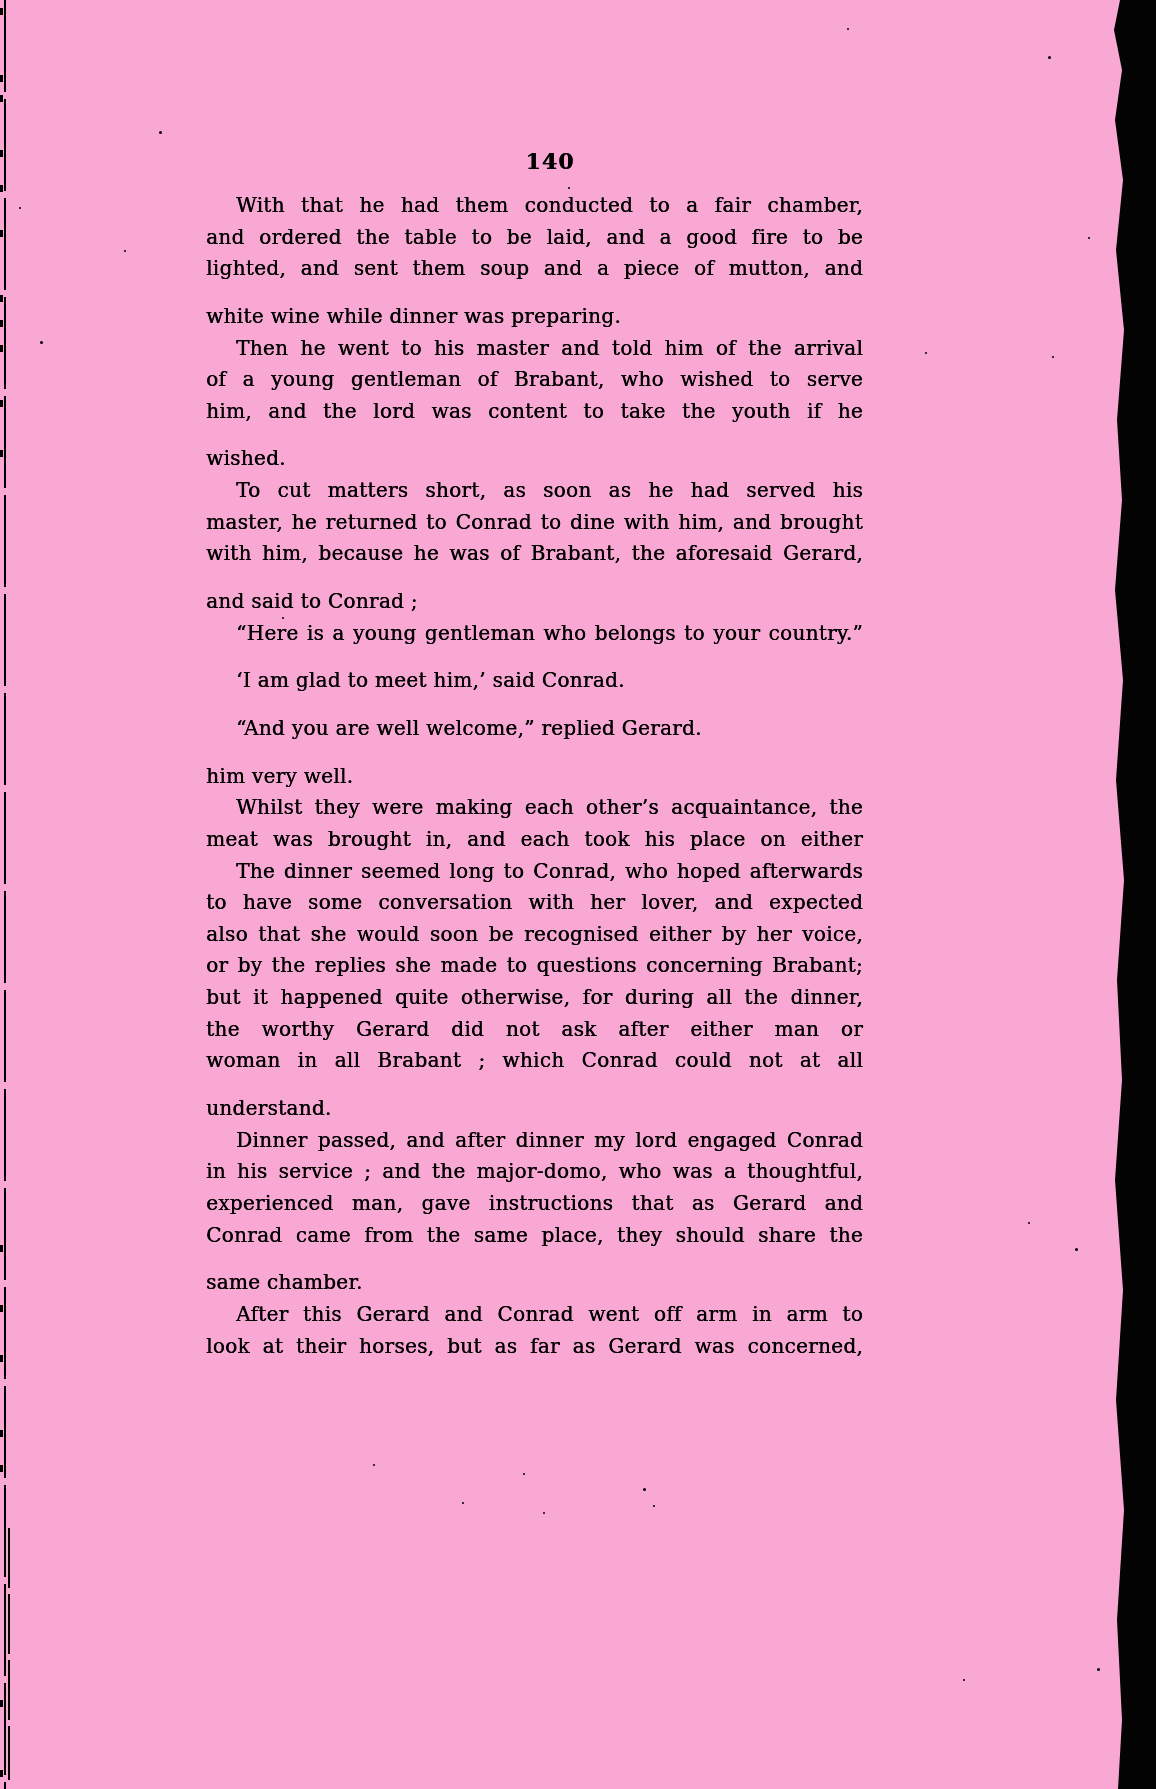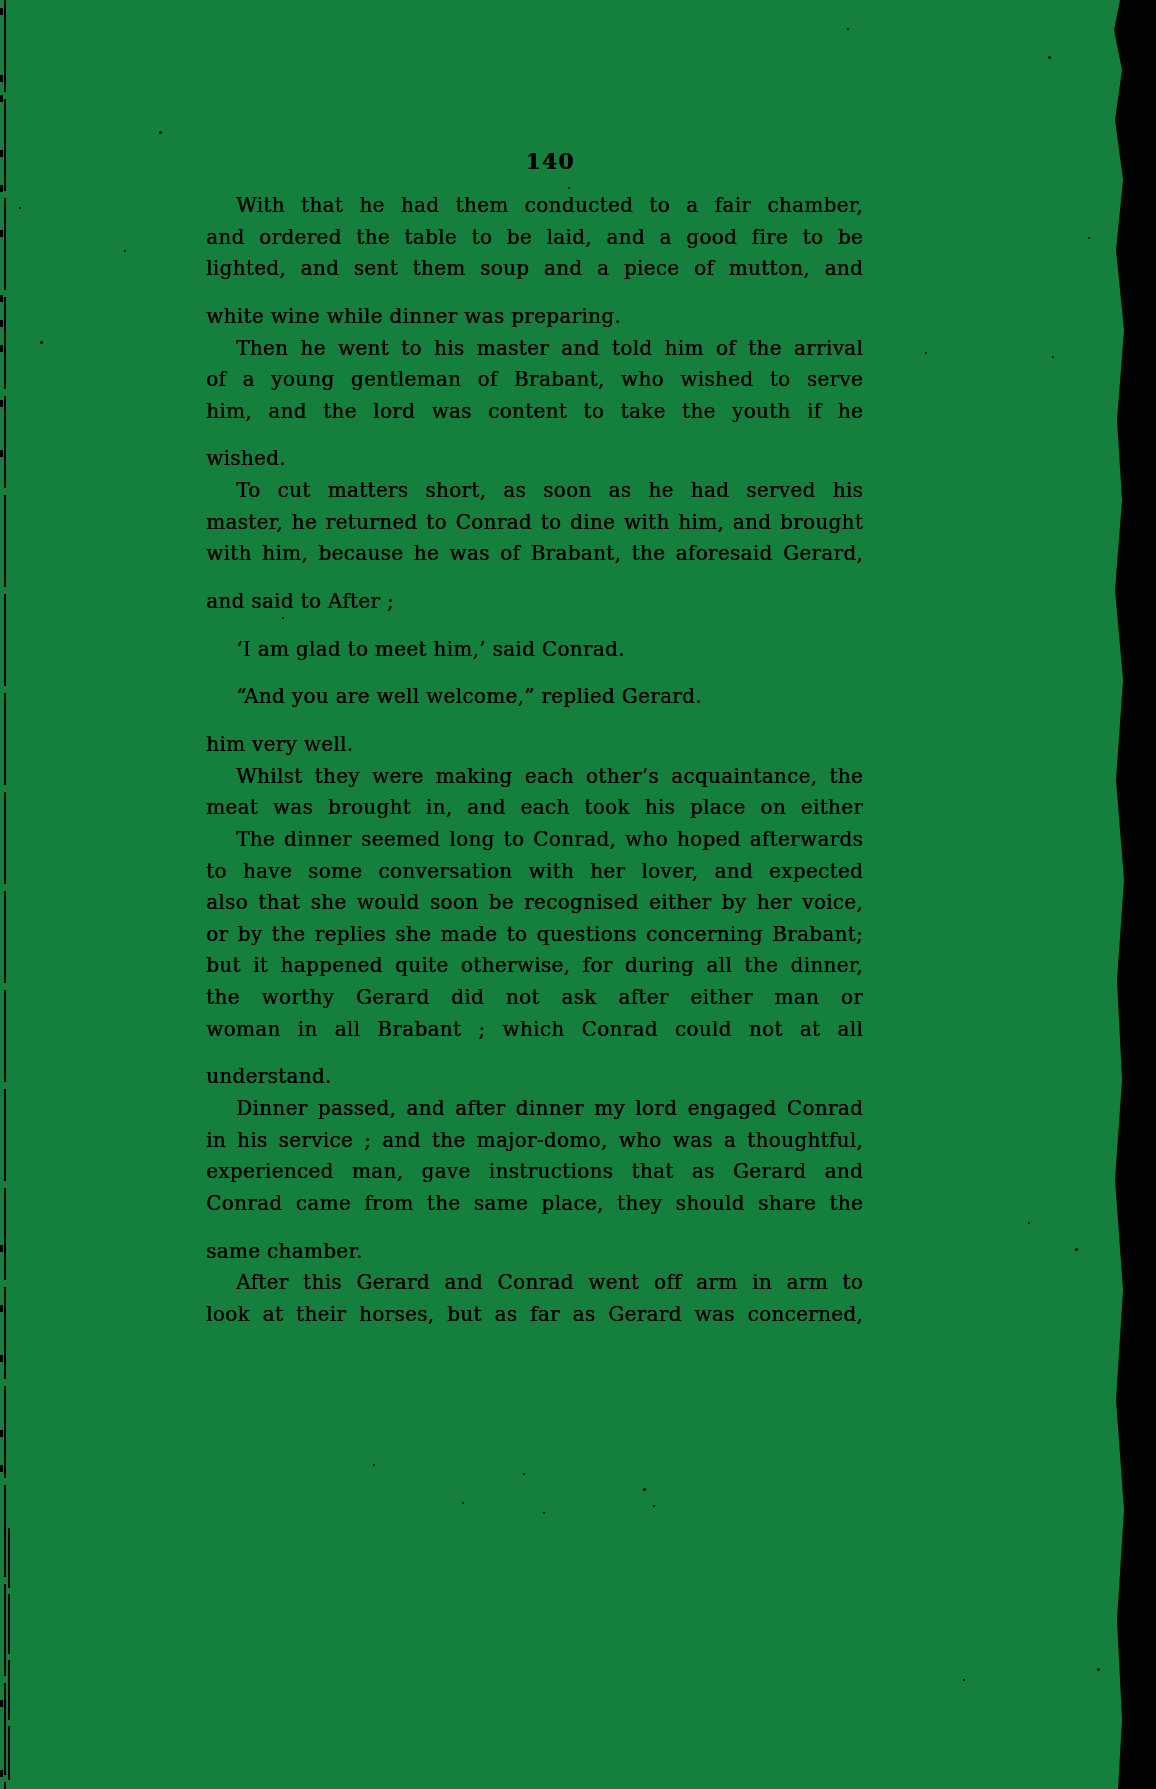--- a/index.html
+++ b/index.html
@@ -1,20 +1,20 @@
 <!DOCTYPE html>
 <html><head>
 <meta charset="utf-8">
 <style>
   html,body { margin:0; padding:0; }
   body { width:1156px; height:1789px; background:#ffffff; }
 
   .page {
     position:relative; width:1156px; height:1789px;
-    background:#15803d; overflow:hidden;
+    background:#f9a8d4; overflow:hidden;
     font-family:"DejaVu Serif","Liberation Serif",serif;
     color:#000;
   }
 
   .folio {
     position:absolute; left:222px; top:148px; width:656px;
     text-align:center; font-size:22px; font-weight:bold;
     letter-spacing:1px; text-shadow:0.3px 0 0 #000;
   }
 
@@ -63,21 +63,22 @@
       <div class="line">and ordered the table to be laid, and a good fire to be</div>
       <div class="line">lighted, and sent them soup and a piece of mutton, and</div>
       <div class="line para-end">white wine while dinner was preparing.</div>
       <div class="line indent">Then he went to his master and told him of the arrival</div>
       <div class="line">of a young gentleman of Brabant, who wished to serve</div>
       <div class="line">him, and the lord was content to take the youth if he</div>
       <div class="line para-end">wished.</div>
       <div class="line indent">To cut matters short, as soon as he had served his</div>
       <div class="line">master, he returned to Conrad to dine with him, and brought</div>
       <div class="line">with him, because he was of Brabant, the aforesaid Gerard,</div>
-      <div class="line para-end">and said to After ;</div>
+      <div class="line para-end">and said to Conrad ;</div>
+      <div class="line indent">“Here is a young gentleman who belongs to your country.”</div>
       <div class="line indent para-end">‘I am glad to meet him,’ said Conrad.</div>
       <div class="line indent para-end">“And you are well welcome,” replied Gerard.</div>
       <div class="line para-end">him very well.</div>
       <div class="line indent">Whilst they were making each other’s acquaintance, the</div>
       <div class="line">meat was brought in, and each took his place on either</div>
       <div class="line indent">The dinner seemed long to Conrad, who hoped afterwards</div>
       <div class="line">to have some conversation with her lover, and expected</div>
       <div class="line">also that she would soon be recognised either by her voice,</div>
       <div class="line">or by the replies she made to questions concerning Brabant;</div>
       <div class="line">but it happened quite otherwise, for during all the dinner,</div>

